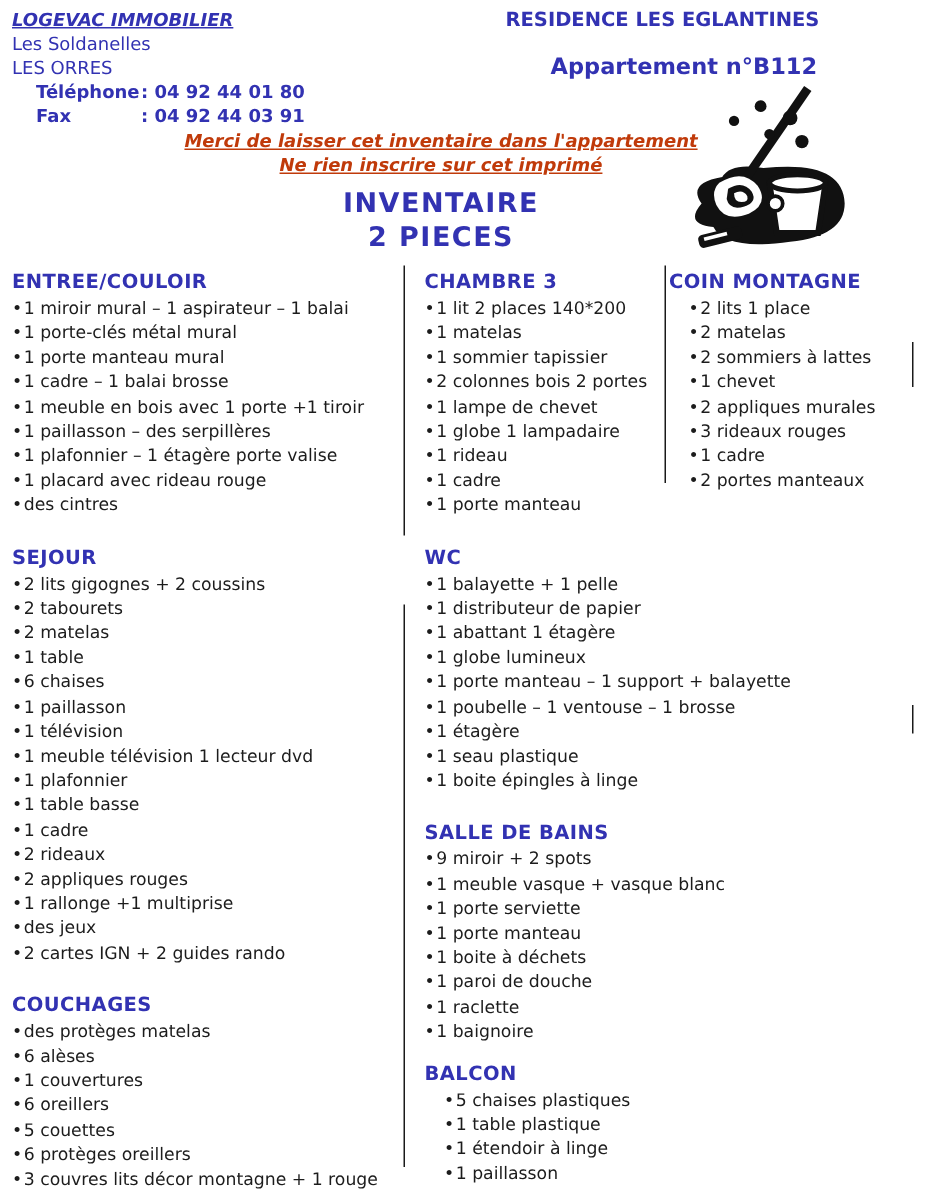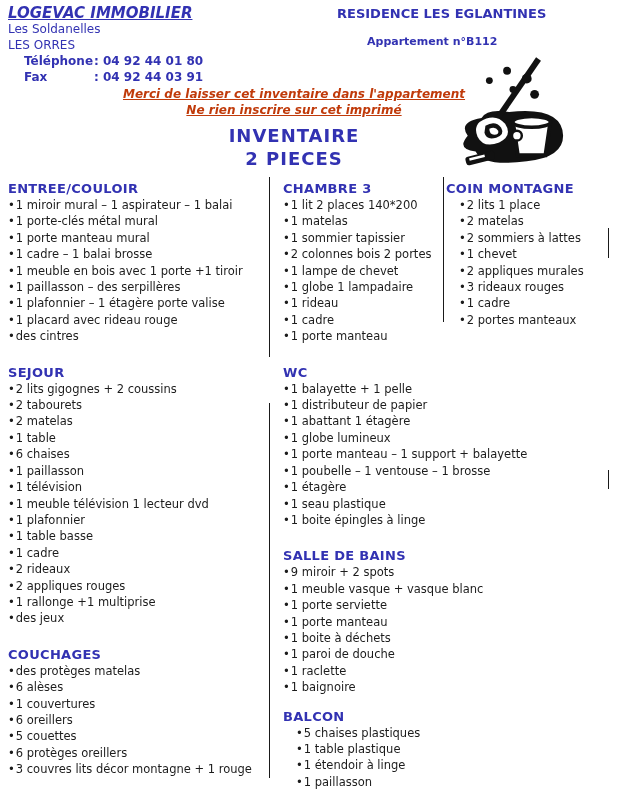--- a/index.html
+++ b/index.html
@@ -2,27 +2,27 @@
 <html><head>
 <meta charset="utf-8">
 <style>
   html,body{margin:0;padding:0;}
   body{
     width:625px;height:800px;background:#ffffff;position:relative;overflow:hidden;
     font-family:"DejaVu Sans",sans-serif;color:#1c1c1c;
   }
   
   .agency{position:absolute;left:8px;top:5px;font-size:12px;line-height:16px;color:#3232b2;}
-  .agency .company{font-weight:bold;font-size:15px;text-decoration:underline;font-style:italic;}
+  .agency .company{font-weight:bold;font-size:12px;text-decoration:underline;font-style:italic;}
   .agency .contact{font-weight:bold;margin-left:16px;}
   .contact-label{display:inline-block;width:70px;}
   
   .residence{position:absolute;left:337px;top:6px;color:#3232b2;}
   .residence .res-name{font-weight:bold;font-size:13px;}
-  .residence .apt{font-weight:bold;font-size:11px;margin-top:14px;margin-left:30px;}
+  .residence .apt{font-weight:bold;font-size:15px;margin-top:14px;margin-left:30px;}
   
   .center-block{position:absolute;left:0;top:86px;width:560px;text-align:center;padding-left:14px;}
   .notice{font-size:12px;font-weight:bold;font-style:italic;text-decoration:underline;
           color:#c03a0a;line-height:16px;}
   .doc-title{font-size:18px;font-weight:bold;color:#3232b2;line-height:23px;margin-top:6px;letter-spacing:1px;}
   
   .clipart{position:absolute;left:452px;top:56px;width:118px;height:120px;}
   
   .col{position:absolute;top:180px;}
   #col-left{left:8px;width:256px;}
@@ -118,20 +118,21 @@
       <div class="item"><span class="bullet">•</span><span>1 paillasson</span></div>
       <div class="item"><span class="bullet">•</span><span>1 télévision</span></div>
       <div class="item"><span class="bullet">•</span><span>1 meuble télévision 1 lecteur dvd</span></div>
       <div class="item"><span class="bullet">•</span><span>1 plafonnier</span></div>
       <div class="item"><span class="bullet">•</span><span>1 table basse</span></div>
       <div class="item"><span class="bullet">•</span><span>1 cadre</span></div>
       <div class="item"><span class="bullet">•</span><span>2 rideaux</span></div>
       <div class="item"><span class="bullet">•</span><span>2 appliques rouges</span></div>
       <div class="item"><span class="bullet">•</span><span>1 rallonge +1 multiprise</span></div>
       <div class="item"><span class="bullet">•</span><span>des jeux</span></div>
+      <div class="item"><span class="bullet">•</span><span>2 cartes IGN + 2 guides rando</span></div>
     </div>
     <div class="section">
       <div class="sec-title">COUCHAGES</div>
       <div class="item"><span class="bullet">•</span><span>des protèges matelas</span></div>
       <div class="item"><span class="bullet">•</span><span>6 alèses</span></div>
       <div class="item"><span class="bullet">•</span><span>1 couvertures</span></div>
       <div class="item"><span class="bullet">•</span><span>6 oreillers</span></div>
       <div class="item"><span class="bullet">•</span><span>5 couettes</span></div>
       <div class="item"><span class="bullet">•</span><span>6 protèges oreillers</span></div>
       <div class="item"><span class="bullet">•</span><span>3 couvres lits décor montagne + 1 rouge</span></div>

